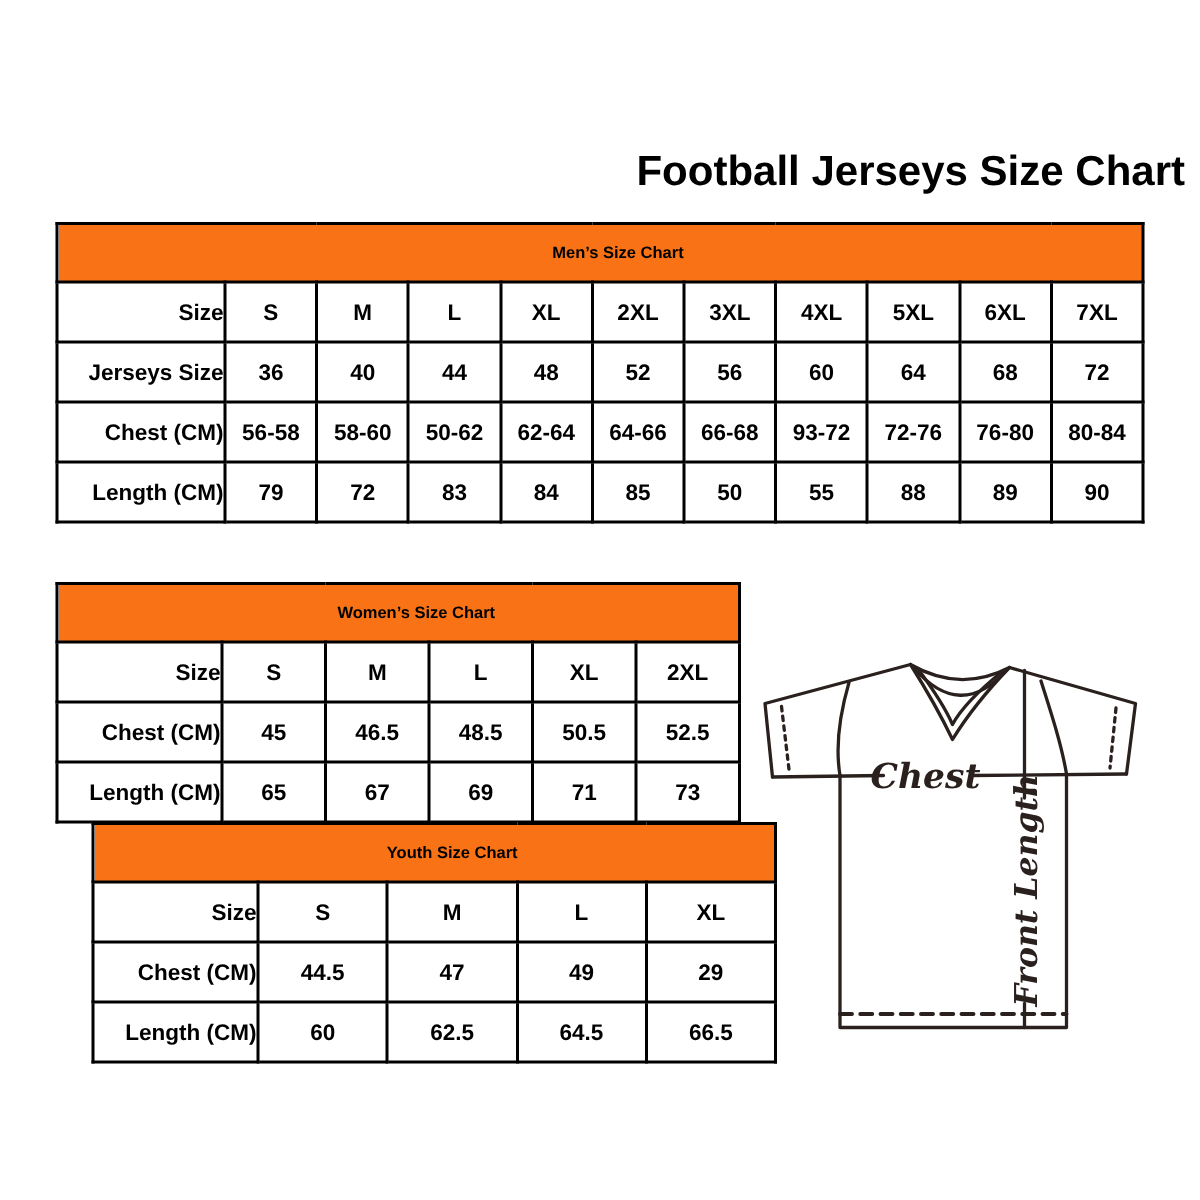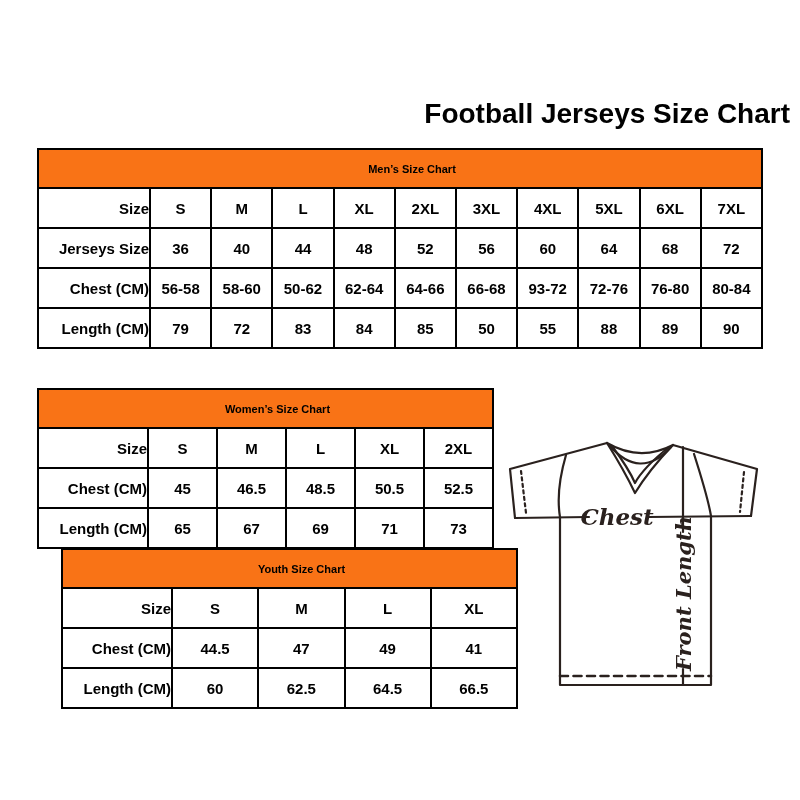--- a/index.html
+++ b/index.html
@@ -158,21 +158,21 @@
       <td>S</td>
       <td>M</td>
       <td>L</td>
       <td>XL</td>
     </tr>
     <tr>
       <td class="row-label">Chest (CM)</td>
       <td>44.5</td>
       <td>47</td>
       <td>49</td>
-      <td>41</td>
+      <td>29</td>
     </tr>
     <tr>
       <td class="row-label">Length (CM)</td>
       <td>60</td>
       <td>62.5</td>
       <td>64.5</td>
       <td>66.5</td>
     </tr>
   </tbody>
     </table>

